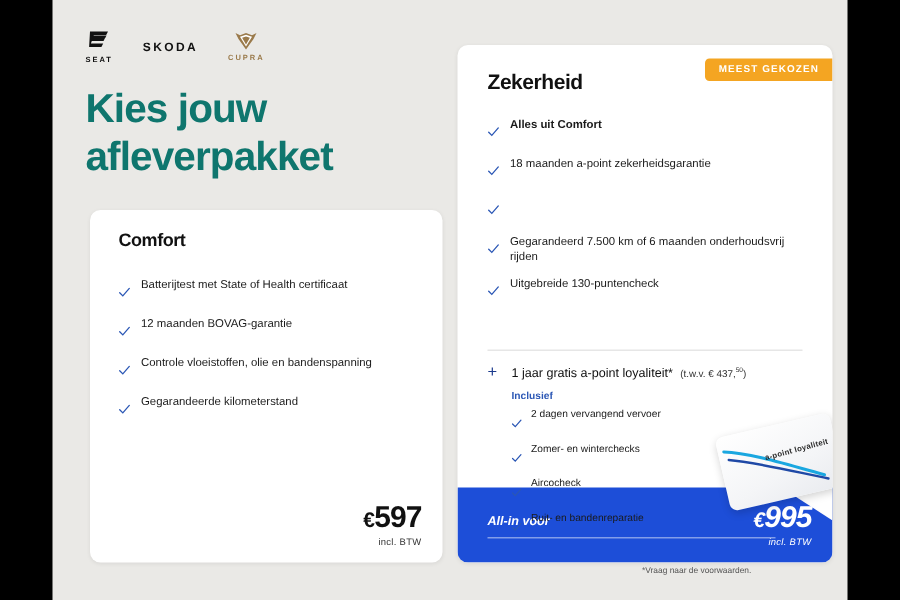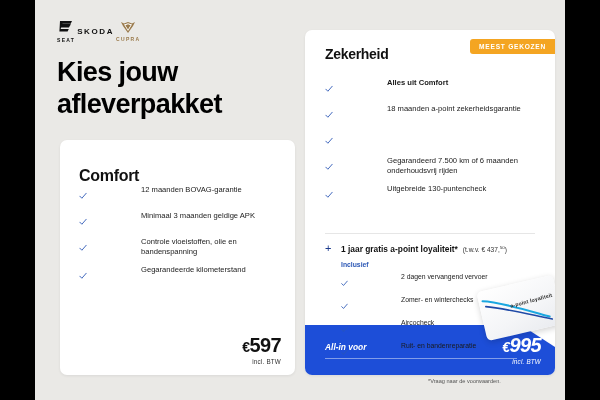--- a/index.html
+++ b/index.html
@@ -6,44 +6,44 @@
   body{
     width:600px;height:400px;overflow:hidden;
     background:#000;
     font-family:"Liberation Sans", sans-serif;
     -webkit-font-smoothing:antialiased;
   }
   .stage{position:relative;width:600px;height:400px;background:#000;}
   .canvas{position:absolute;left:35px;top:0;width:530px;height:400px;background:#eae9e6;overflow:hidden;}
 
   
-  .logos{position:absolute;left:22px;top:20px;display:flex;align-items:center;gap:2px;}
+  .logos{position:absolute;left:22px;top:20px;display:flex;align-items:center;gap:20px;}
   .logo{display:flex;flex-direction:column;align-items:center;}
   .logo-word{font-size:5px;letter-spacing:1.3px;font-weight:700;margin-top:2px;color:#111;}
   .logo-word.cupra{color:#9a7a4b;}
   .seat-mark{width:14px;height:15px;}
   .skoda-word{font-size:8px;letter-spacing:1.6px;font-weight:700;color:#111;}
   .cupra-mark{width:16px;height:13px;}
 
   .headline{
     position:absolute;left:22px;top:57px;width:260px;
-    font-size:27px;line-height:1.17;font-weight:700;color:#000000;letter-spacing:-0.6px;
+    font-size:27px;line-height:1.17;font-weight:700;color:#0f766e;letter-spacing:-0.6px;
   }
 
   .card{
     position:absolute;background:#fff;border-radius:7px;
     box-shadow:0 1px 3px rgba(0,0,0,.07);
   }
   .comfort-card{left:25px;top:140px;width:235px;height:235px;}
   .comfort-title{
-    position:absolute;left:19px;top:27px;
-    font-size:16px;font-weight:700;color:#111;letter-spacing:-0.3px;
+    position:absolute;left:19px;top:13px;
+    font-size:12px;font-weight:700;color:#111;letter-spacing:-0.3px;
   }
   .feat-list{position:absolute;left:19px;top:45px;width:200px;}
-  .feat{display:flex;align-items:flex-start;margin-bottom:7px;gap:47px;}
+  .feat{display:flex;align-items:flex-start;margin-bottom:7px;}
   .feat .chk{flex:0 0 auto;margin-right:7px;margin-top:1px;}
   .feat .txt{font-size:7.6px;line-height:1.38;color:#1a1a1a;}
   .price-block{position:absolute;right:14px;bottom:10px;text-align:right;}
   .price-main{font-size:20px;font-weight:700;color:#111;letter-spacing:-0.6px;line-height:1;}
   .price-main .cur{font-size:14px;font-weight:700;}
   .price-sub{font-size:6.3px;color:#333;margin-top:3px;letter-spacing:.2px;}
 
   
   .zeker-card{left:270px;top:30px;width:250px;height:345px;overflow:hidden;}
   .badge{
@@ -60,21 +60,21 @@
   .zeker-list .feat .txt{font-size:7.6px;}
   .feat.bold .txt{font-weight:700;}
   .divider{position:absolute;left:20px;top:203px;width:210px;height:1px;background:#e6e6e6;}
 
   .loyal{position:absolute;left:20px;top:213px;width:215px;}
   .loyal-head{display:flex;align-items:baseline;}
   .plus{
     flex:0 0 auto;width:9px;margin-right:7px;color:#1b3a8c;
     font-size:11px;line-height:1;font-weight:400;
   }
-  .loyal-title{font-size:8.4px;font-weight:700;color:#111;}
+  .loyal-title{font-size:8.4px;font-weight:400;color:#111;}
   .loyal-note{font-size:6.6px;color:#333;margin-left:5px;}
   .loyal-note sup{font-size:4.4px;vertical-align:super;}
   .incl-label{margin-left:16px;margin-top:7px;font-size:6.8px;font-weight:700;color:#2b57b5;}
   .incl-list{margin-left:16px;margin-top:4px;width:150px;position:relative;z-index:2;}
   .incl-list .feat{margin-bottom:4px;}
   .incl-list .feat .txt{font-size:6.8px;color:#1a1a1a;}
   .incl-list .chk{margin-right:6px;}
 
   
   .loy-card{
@@ -144,29 +144,29 @@
 
     <div class="card comfort-card">
       <div class="comfort-title">Comfort</div>
       <div class="feat-list">
         <div class="feat">
           <span class="chk">
             <svg width="8" height="8" viewBox="0 0 10 10">
                 <path d="M1 5.2l2.6 2.6L9 1.6" stroke="#2b57b5" stroke-width="1.1" fill="none" stroke-linecap="round"></path>
               </svg>
           </span>
+          <span class="txt">Batterijtest met State of Health certificaat</span>
+        </div>
+        <div class="feat">
+          <span class="chk">
+            <svg width="8" height="8" viewBox="0 0 10 10">
+                <path d="M1 5.2l2.6 2.6L9 1.6" stroke="#2b57b5" stroke-width="1.1" fill="none" stroke-linecap="round"></path>
+              </svg>
+          </span>
           <span class="txt">12 maanden BOVAG-garantie</span>
-        </div>
-        <div class="feat">
-          <span class="chk">
-            <svg width="8" height="8" viewBox="0 0 10 10">
-                <path d="M1 5.2l2.6 2.6L9 1.6" stroke="#2b57b5" stroke-width="1.1" fill="none" stroke-linecap="round"></path>
-              </svg>
-          </span>
-          <span class="txt">Minimaal 3 maanden geldige APK</span>
         </div>
         <div class="feat">
           <span class="chk">
             <svg width="8" height="8" viewBox="0 0 10 10">
                 <path d="M1 5.2l2.6 2.6L9 1.6" stroke="#2b57b5" stroke-width="1.1" fill="none" stroke-linecap="round"></path>
               </svg>
           </span>
           <span class="txt">Controle vloeistoffen, olie en bandenspanning</span>
         </div>
         <div class="feat">

